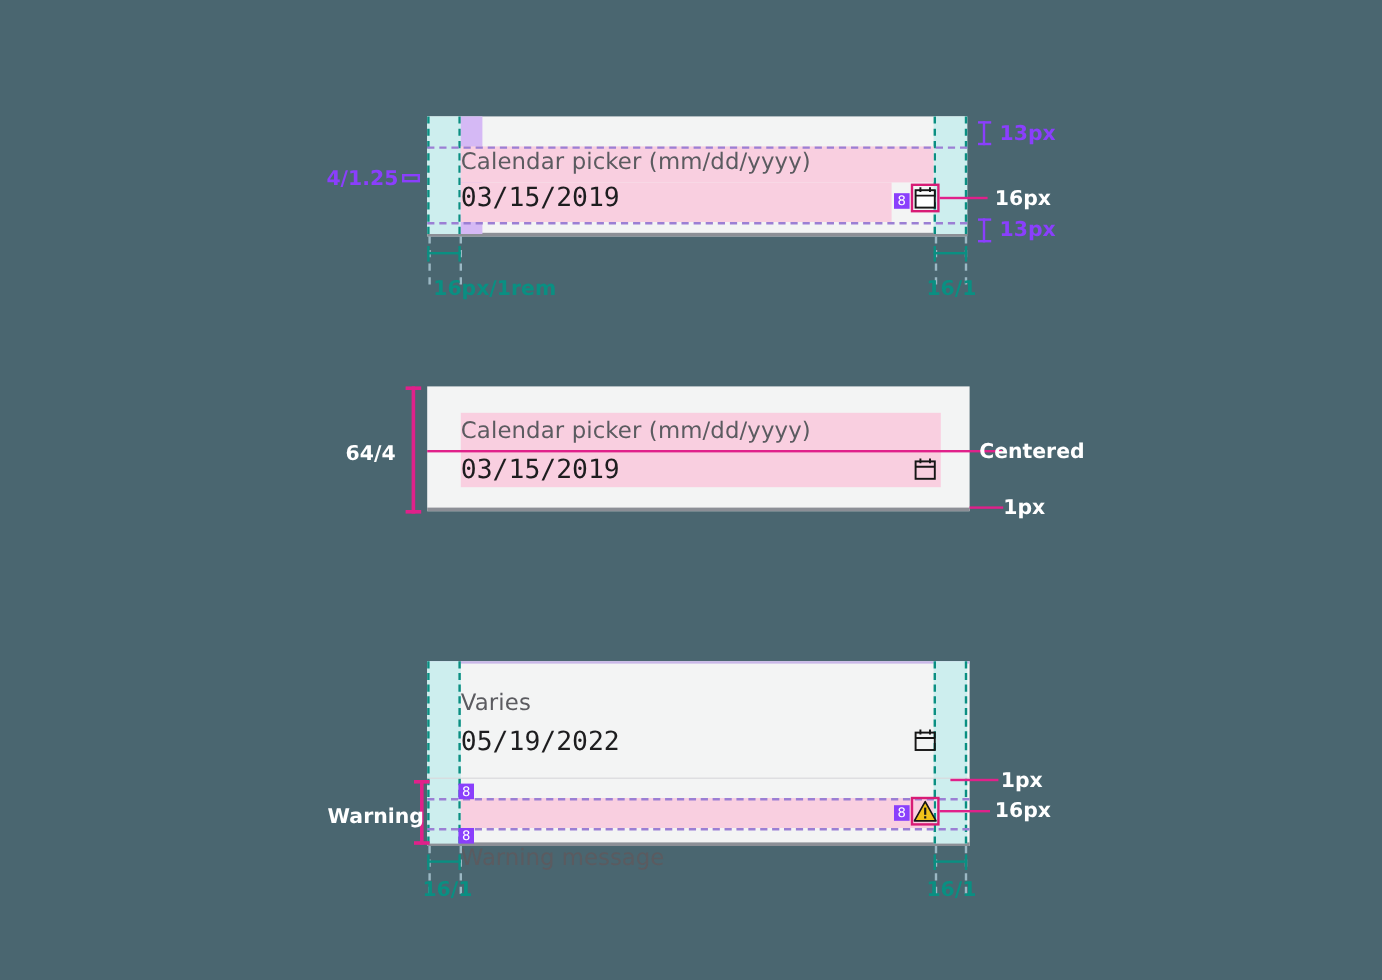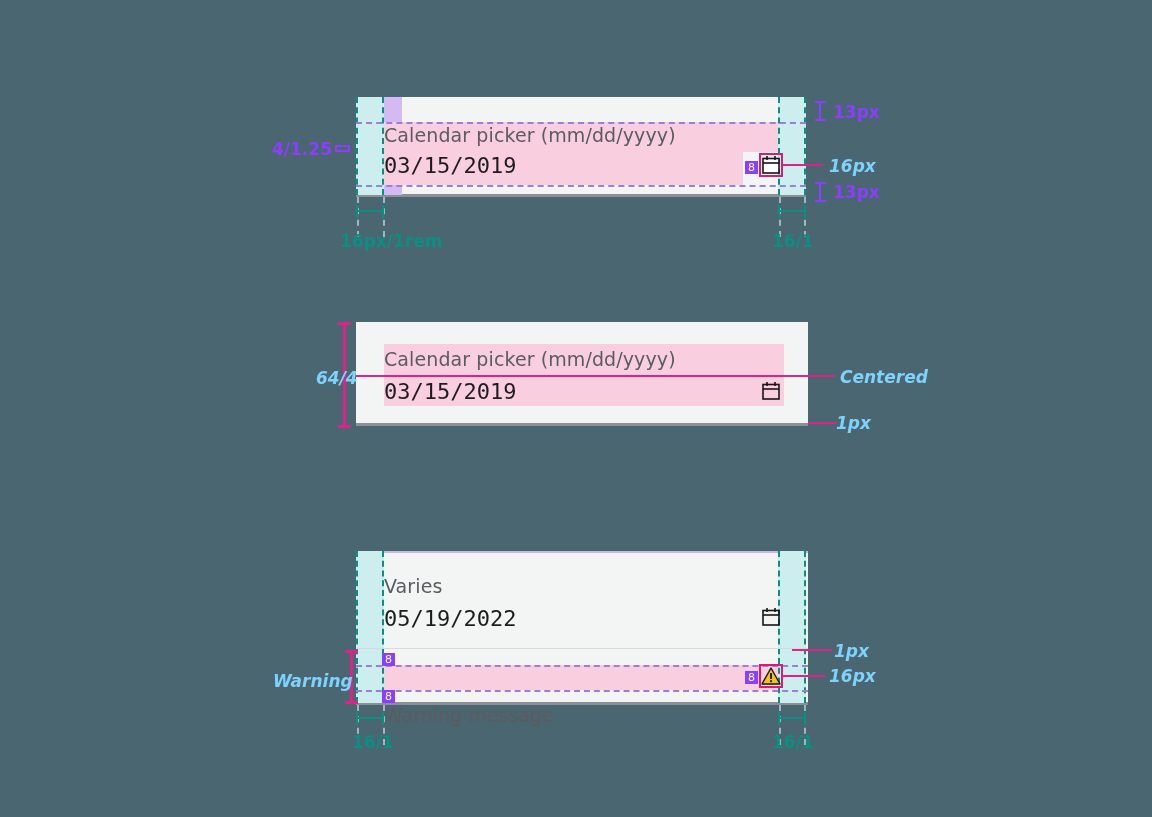--- a/index.html
+++ b/index.html
@@ -113,21 +113,21 @@
   }
 
   
   .ann {
     position: absolute;
     white-space: nowrap;
     font-weight: bold;
     font-size: 17px;
   }
   .ann-purple { color: #8a3ffc; }
-  .ann-pink   { color: #7dd3fc; font-style: italic; }
+  .ann-pink   { color: #ffffff; }
   .ann-teal   { color: #0a8f82; }
 
   
   .lead-pink {
     position: absolute;
     height: 2px;
     background: #e0218a;
   }
 
   
@@ -276,21 +276,21 @@
   <div class="ibeam-p" style="left:815px; top:182px; height:20px;">
       <i></i>
     </div>
   <div class="ann ann-purple" style="left:833px; top:182px;">13px</div>
 
   <div class="vtick" style="left:357px; top:197px; height:40px;"></div>
   <div class="vtick" style="left:383px; top:197px; height:40px;"></div>
   <div class="hmeas" style="left:356px; top:205px; width:28px;">
       <i></i>
     </div>
-  <div class="ann ann-teal" style="left:340px; top:231px;">16px/1rem</div>
+  <div class="ann ann-teal" style="left:361px; top:231px;">16px/1rem</div>
 
   <div class="vtick" style="left:779px; top:197px; height:40px;"></div>
   <div class="vtick" style="left:804px; top:197px; height:40px;"></div>
   <div class="hmeas" style="left:778px; top:205px; width:28px;">
       <i></i>
     </div>
   <div class="ann ann-teal" style="left:772px; top:231px;">16/1</div>
 
   <div class="card" style="left:356px; top:322px; width:452px; height:104px;">
     <div class="card-border-bottom"></div>
@@ -304,26 +304,26 @@
   <div class="cal-icon" style="left:761px; top:381px; width:20px; height:20px;">
     <svg width="20" height="20" viewBox="0 0 20 20" aria-hidden="true">
       <rect x="2" y="3.5" width="16" height="14.5" fill="none" stroke="#161616" stroke-width="1.6"></rect>
       <line x1="2" y1="8" x2="18" y2="8" stroke="#161616" stroke-width="1.6"></line>
       <line x1="6" y1="1" x2="6" y2="5" stroke="#161616" stroke-width="1.6"></line>
       <line x1="14" y1="1" x2="14" y2="5" stroke="#161616" stroke-width="1.6"></line>
     </svg>
   </div>
 
   <div class="center-line" style="left:356px; top:375px; width:479px;"></div>
-  <div class="ann ann-pink" style="left:840px; top:367px;">Centered</div>
+  <div class="ann ann-pink" style="left:816px; top:367px;">Centered</div>
 
   <div class="ibeam-k" style="left:338px; top:322px; height:106px;">
       <i></i>
     </div>
-  <div class="ann ann-pink" style="left:288px; top:368px;margin-left:28px;">64/4</div>
+  <div class="ann ann-pink" style="left:288px; top:368px;">64/4</div>
 
   <div class="lead-pink" style="left:808px; top:422px; width:28px;"></div>
   <div class="ann ann-pink" style="left:836px; top:413px;">1px</div>
 
   <div class="card" style="left:356px; top:551px; width:452px; height:154px;">
     <div class="card-border-top-thin"></div>
     <div class="card-border-bottom"></div>
   </div>
 
   <div class="pad-strip" style="left:356px; top:551px; width:28px; height:152px;">

